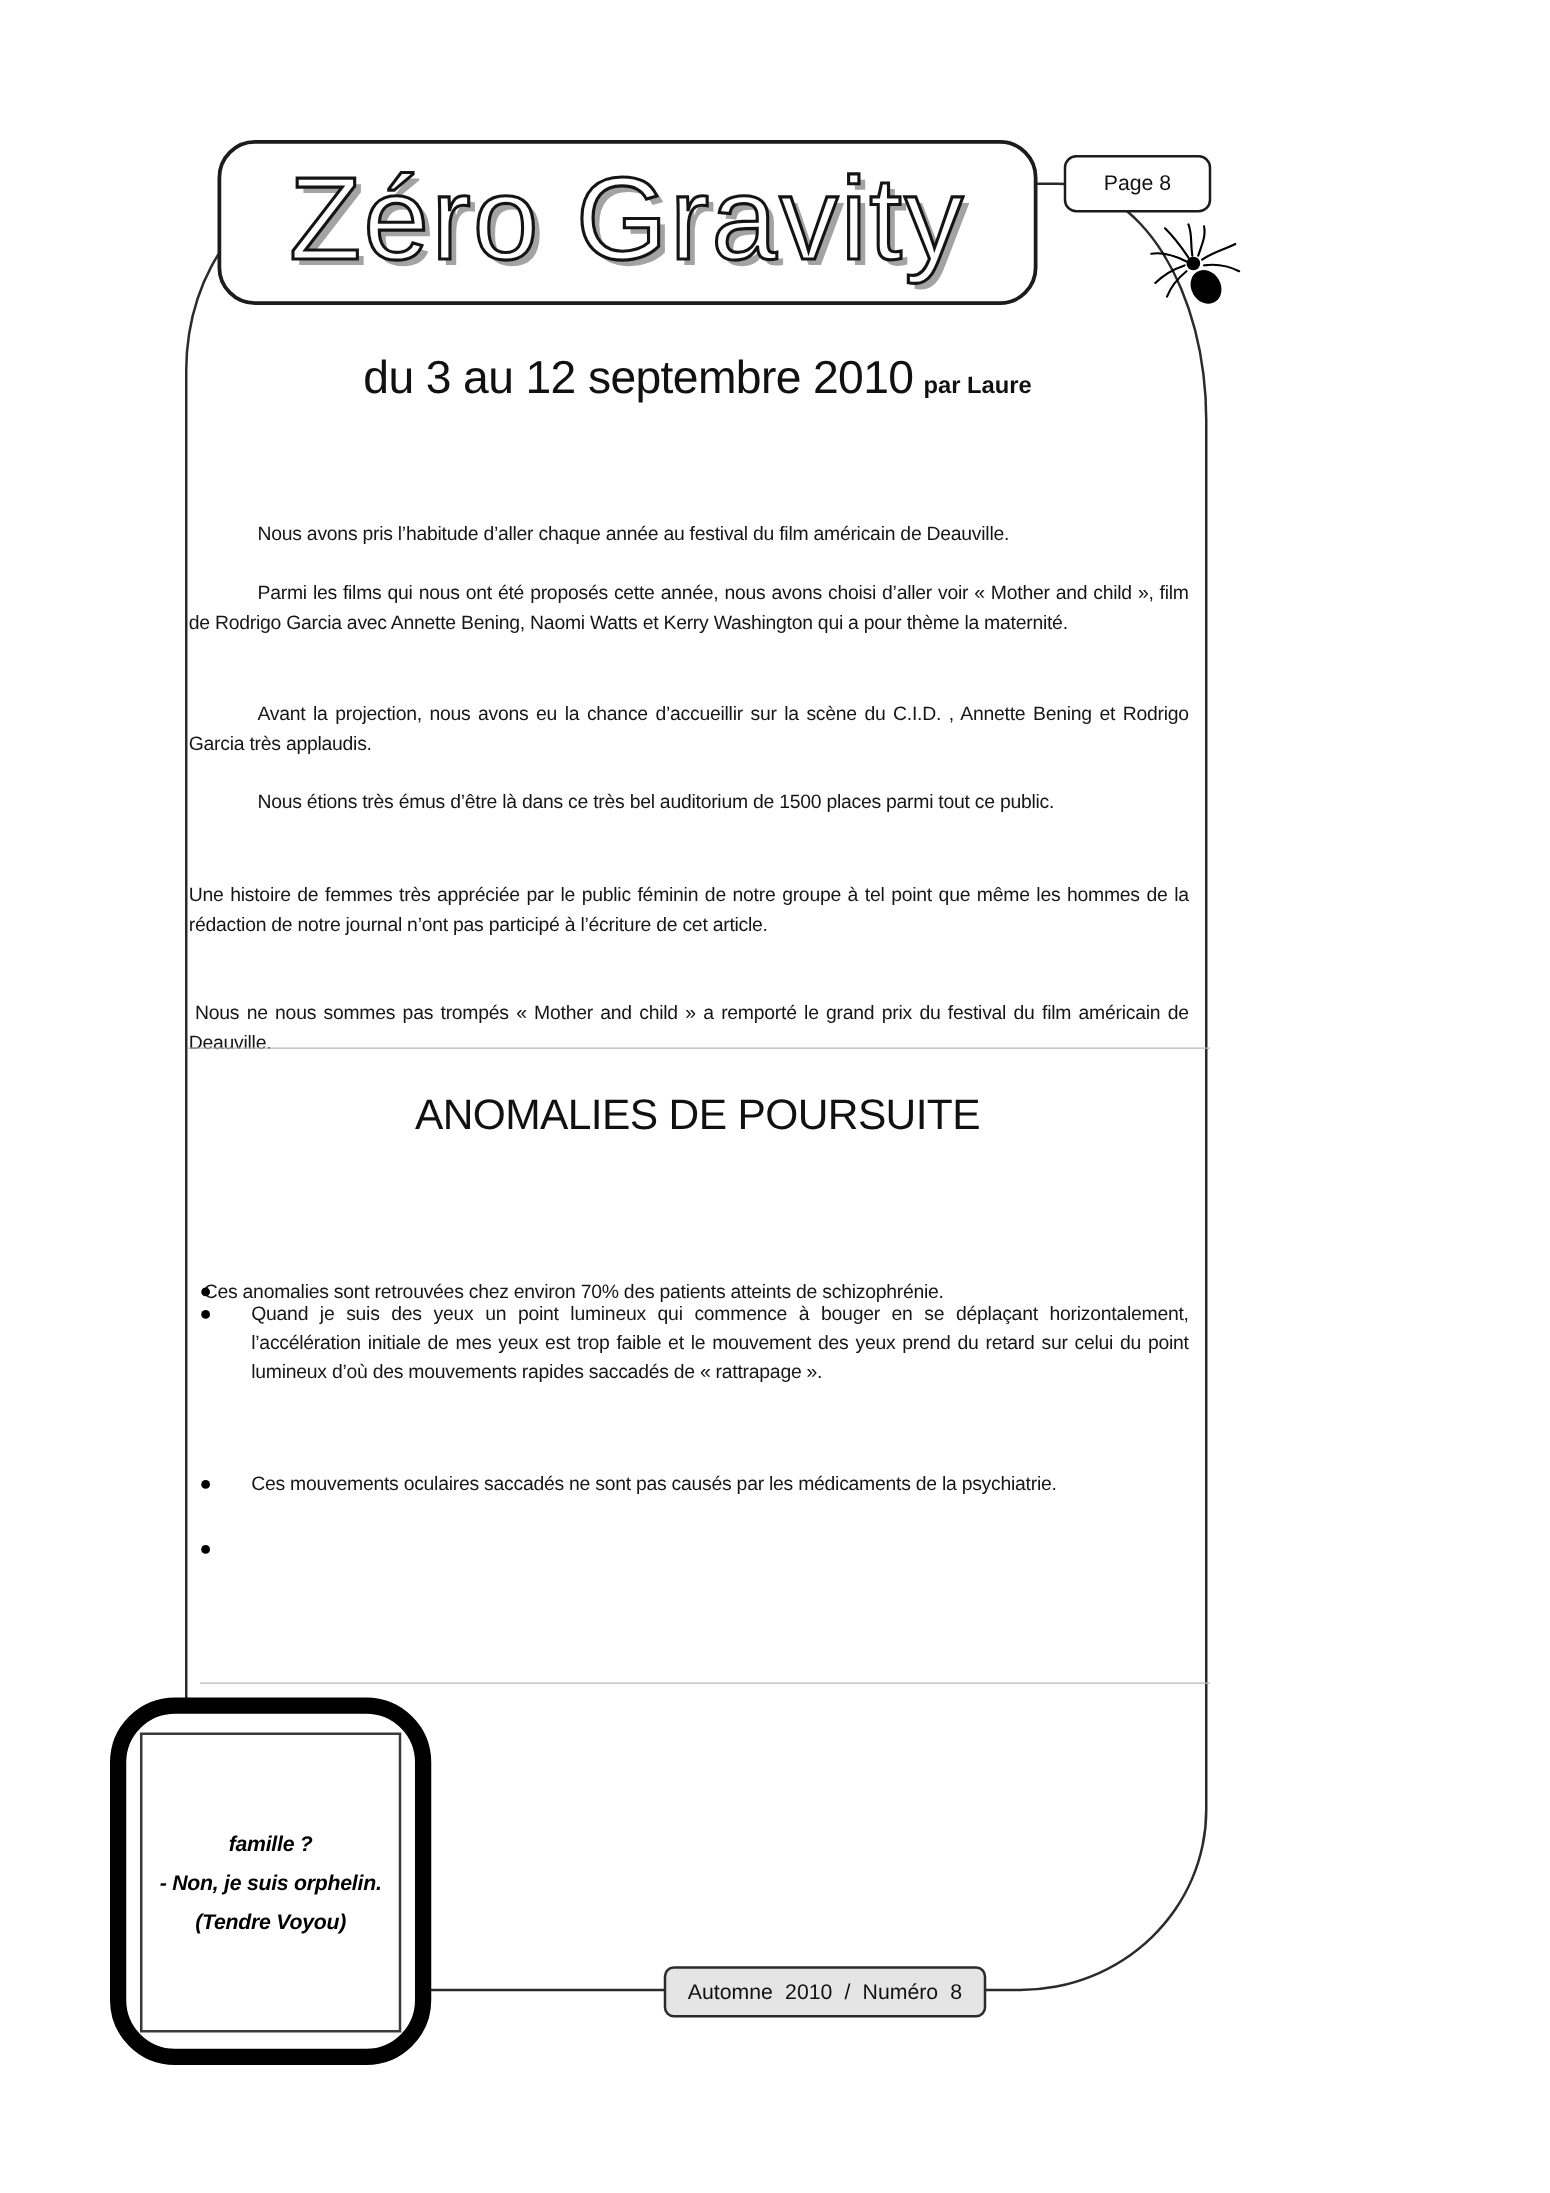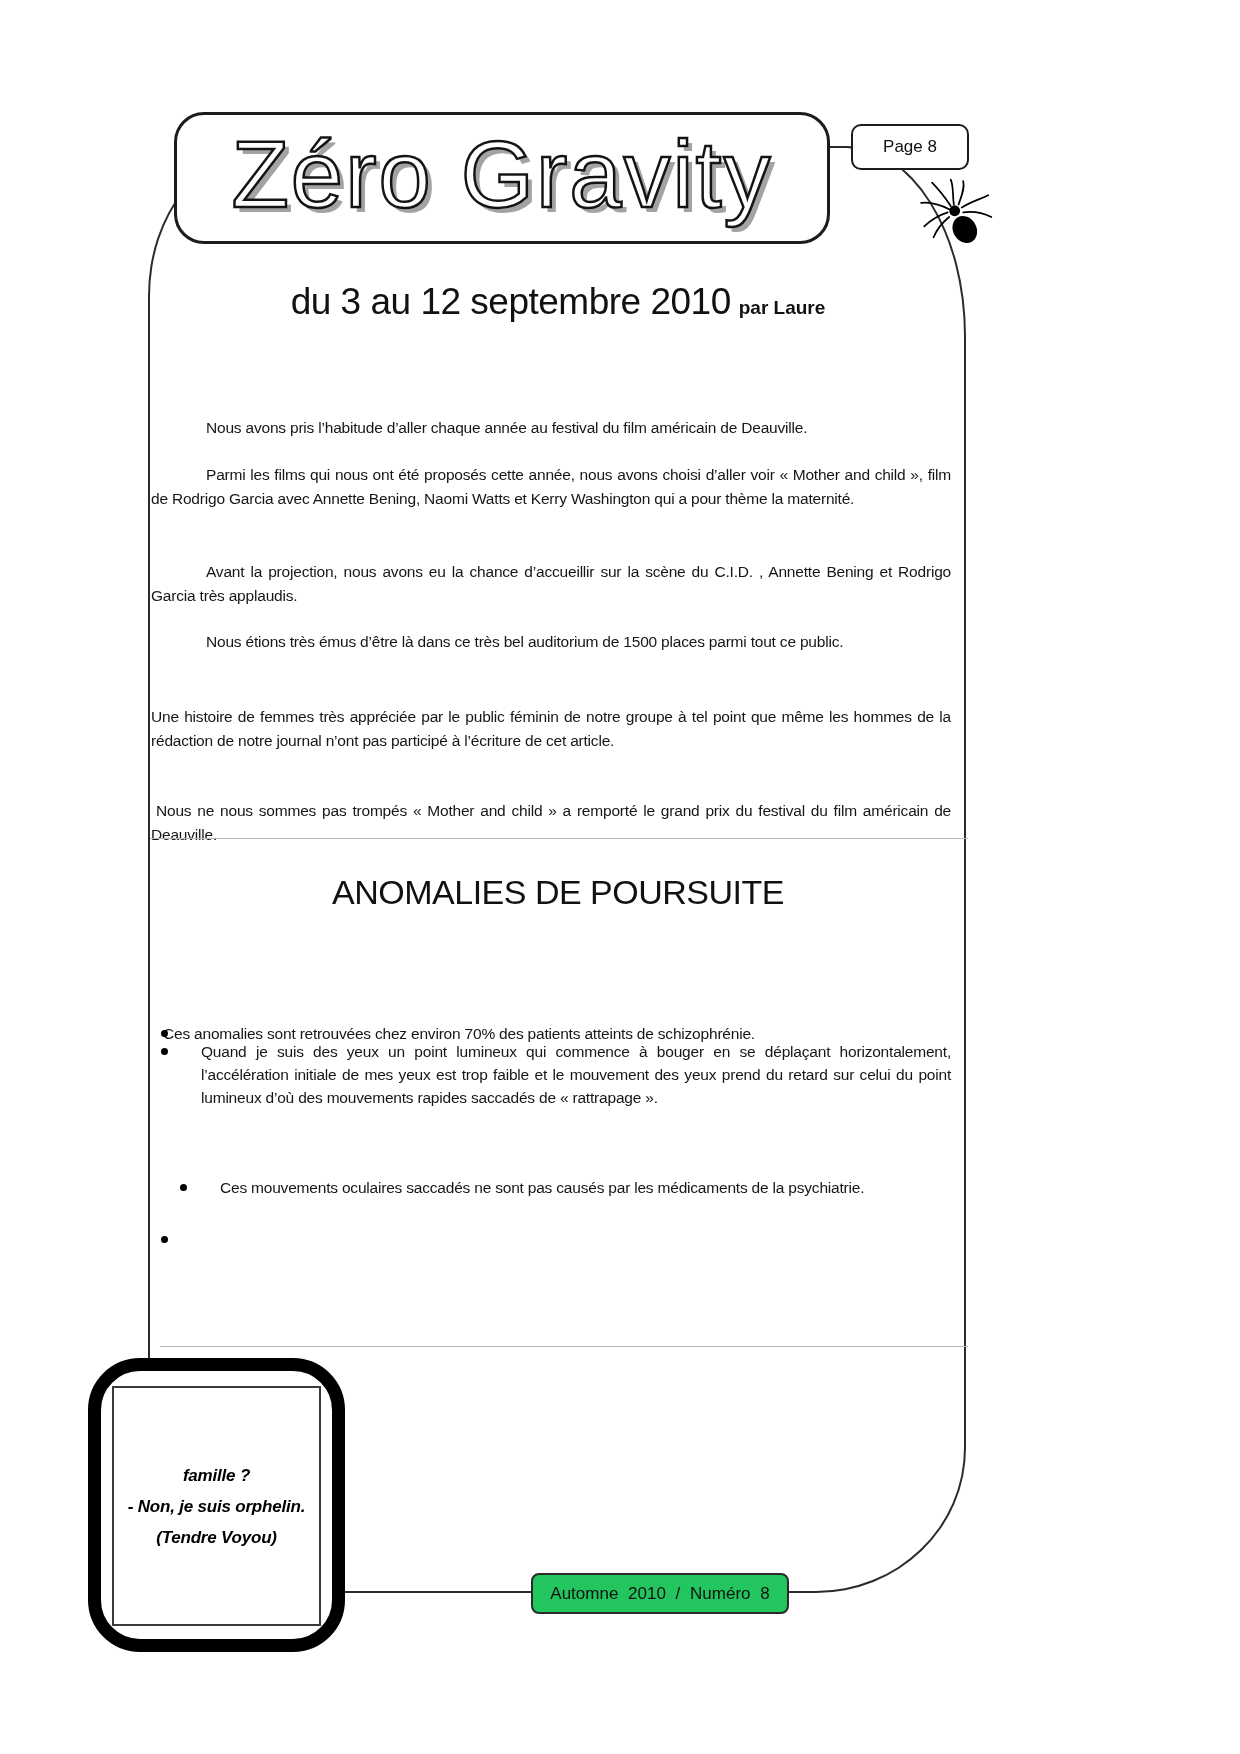--- a/index.html
+++ b/index.html
@@ -70,21 +70,21 @@
     width:100%;height:100%;box-sizing:border-box;border:2px solid #3a3a3a;background:#fff;
     display:flex;flex-direction:column;justify-content:center;text-align:center;
   }
   .joke-inner p{
     margin:0;font-size:17px;line-height:31px;font-weight:bold;font-style:italic;color:#000;
     letter-spacing:-0.2px;
   }
   
   .footer-box{
     position:absolute;left:531px;top:1573px;width:258px;height:41px;box-sizing:border-box;
-    border:2px solid #2b2b2b;border-radius:8px;background:#22c55e;z-index:2;
+    border:2px solid #2b2b2b;border-radius:8px;background:#e5e5e5;z-index:2;
     display:flex;align-items:center;justify-content:center;
     font-size:17px;color:#111;word-spacing:5px;
   }
 </style>
 </head>
 <body>
 
 <div class="main-frame"></div>
 
 <div class="logo-box">
@@ -127,21 +127,21 @@
 </div>
 
 <div class="bullet-item" style="top:1022px;padding-left:12px;">
   <span class="bullet-dot"></span>
   <span>Ces anomalies sont retrouvées chez environ 70% des patients atteints de schizophrénie.</span>
 </div>
 <div class="bullet-item" style="top:1028px;margin-top:12px;">
   <span class="bullet-dot"></span>
   <span>Quand je suis des yeux un point lumineux qui commence à bouger en se déplaçant horizontalement, l’accélération initiale de mes yeux est trop faible et le mouvement des yeux prend du retard sur celui du point lumineux d’où des mouvements rapides saccadés de « rattrapage ».</span>
 </div>
-<div class="bullet-item" style="top:1176px;margin-left:19px;">
+<div class="bullet-item" style="top:1176px;">
   <span class="bullet-dot"></span>
   <span>Ces mouvements oculaires saccadés ne sont pas causés par les médicaments de la psychiatrie.</span>
 </div>
 <div class="bullet-item" style="top:1228px;">
   <span class="bullet-dot"></span>
 </div>
 
 <div class="divider" style="left:160px;top:1346px;width:808px;"></div>
 
 <div class="joke-outer">

